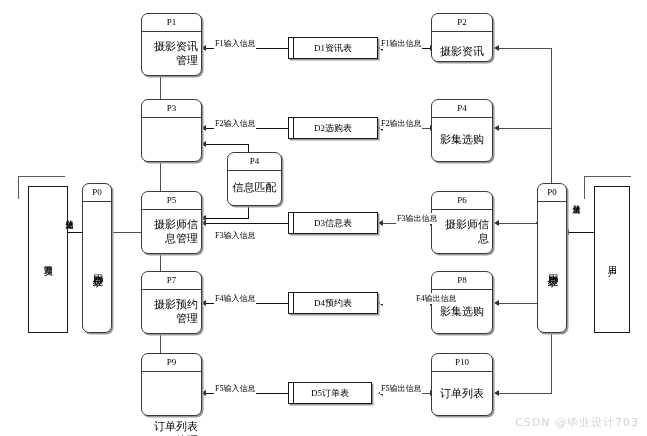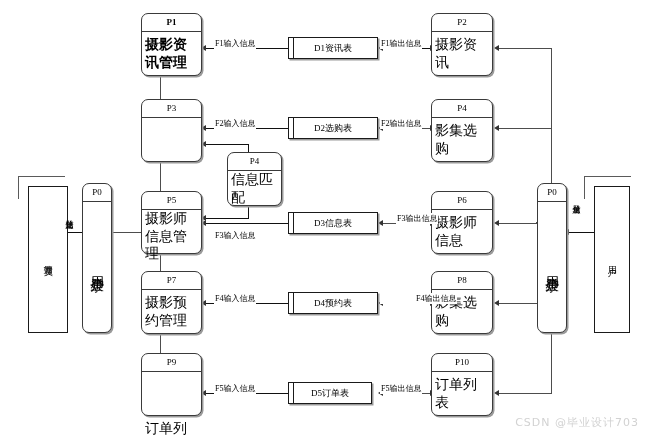--- a/index.html
+++ b/index.html
@@ -59,22 +59,22 @@
     text-align: center;
     font-size: 9px;
     border-bottom: 1px solid #3a3a3a;
     color: #000;
   }
   .process-body {
     flex: 1;
     display: flex;
     align-items: center;
     justify-content: center;
-    text-align: left;
-    font-size: 14px;
+    text-align: right;
+    font-size: 11px;
     line-height: 1.25;
     padding: 0 3px;
     color: #000;
     word-break: break-all;
   }
   
   .process.vertical .process-body {
     writing-mode: vertical-rl;
     text-orientation: upright;
     letter-spacing: 1px;
@@ -184,21 +184,21 @@
 
   <div class="line h" style="left:160px; top:230px; width:18px;"></div>
   <div class="arrow right" style="left:176px; top:227px;"></div>
 
   <div class="line h" style="left:160px; top:302px; width:18px;"></div>
   <div class="arrow right" style="left:176px; top:299px;"></div>
 
   <div class="line h" style="left:160px; top:384px; width:18px;"></div>
   <div class="arrow right" style="left:176px; top:381px;"></div>
 
-  <div class="process" style="left:141px; top:13px; width:61px; height:63px;font-weight:bold;">
+  <div class="process" style="left:141px; top:13px; width:61px; height:63px;">
     <div class="process-id">P1</div>
     <div class="process-body">摄影资讯管理</div>
   </div>
 
   <div class="process" style="left:141px; top:99px; width:61px; height:63px;">
     <div class="process-id">P3</div>
   </div>
 
   <div class="process" style="left:141px; top:191px; width:61px; height:63px;">
     <div class="process-id">P5</div>
@@ -282,21 +282,21 @@
   <div class="line h" style="left:383px; top:303px; width:52px;"></div>
   <div class="arrow left" style="left:378px; top:300px;"></div>
   <div class="arrow right" style="left:430px; top:300px;"></div>
   <div class="flow-label" style="left:380px; top:293px;padding-left:36px;">F4输出信息</div>
 
   <div class="line h" style="left:383px; top:393px; width:52px;"></div>
   <div class="arrow left" style="left:378px; top:390px;"></div>
   <div class="arrow right" style="left:430px; top:390px;"></div>
   <div class="flow-label" style="left:380px; top:383px;">F5输出信息</div>
 
-  <div class="process" style="left:431px; top:13px; width:62px; height:63px;">
+  <div class="process" style="left:431px; top:13px; width:62px; height:49px;gap:10px;">
     <div class="process-id">P2</div>
     <div class="process-body">摄影资讯</div>
   </div>
 
   <div class="process" style="left:431px; top:99px; width:62px; height:63px;">
     <div class="process-id">P4</div>
     <div class="process-body">影集选购</div>
   </div>
 
   <div class="process" style="left:431px; top:191px; width:62px; height:63px;">

